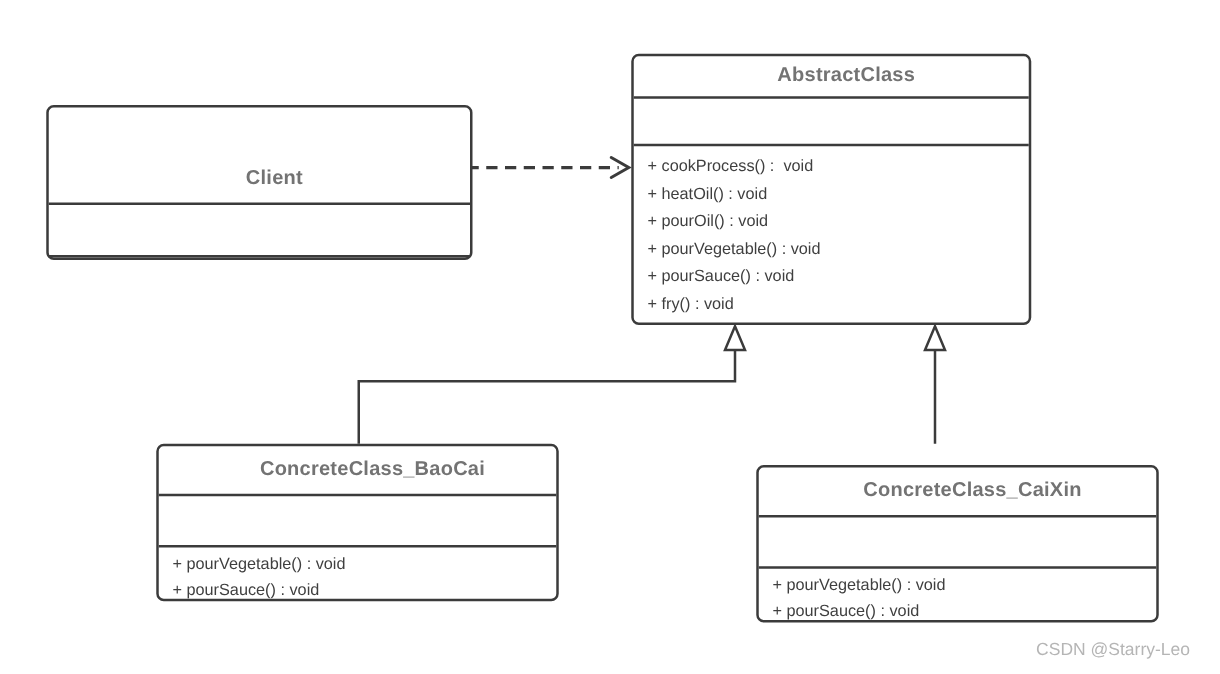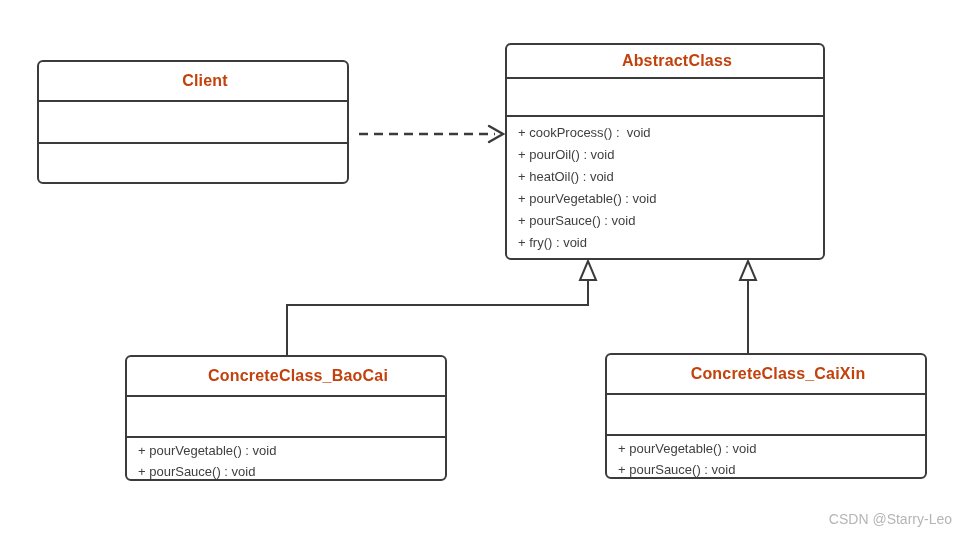--- a/index.html
+++ b/index.html
@@ -6,21 +6,21 @@
   .canvas{
     position:relative;width:976px;height:539px;background:#ffffff;
     font-family:"Liberation Sans","DejaVu Sans",sans-serif;overflow:hidden;
   }
   .uml-class{
     position:absolute;background:#ffffff;border:2px solid #3b3b3b;border-radius:6px;
     box-sizing:border-box;display:flex;flex-direction:column;color:#3f3f3f;
   }
   .uml-title{
     height:var(--th,38px);display:flex;align-items:center;justify-content:center;
-    font-weight:bold;font-size:16px;color:#c2410c;letter-spacing:0.2px;padding-left:24px;
+    font-weight:bold;font-size:16px;color:#737373;letter-spacing:0.2px;padding-left:24px;
   }
   .uml-attrs{
     height:var(--ah,40px);border-top:2px solid #3b3b3b;border-bottom:2px solid #3b3b3b;
     box-sizing:content-box;
   }
   .uml-methods{flex:1;padding-top:var(--mp,5px);overflow:hidden;}
   .uml-method{font-size:13px;line-height:21px;padding-left:11px;white-space:pre;color:#3f3f3f;}
   .uml-methods.tall .uml-method{line-height:22px;}
   .connector-layer{position:absolute;left:0;top:0;width:976px;height:539px;pointer-events:none;}
   .watermark{
@@ -44,48 +44,48 @@
       <polyline points="287,355 287,305 588,305 588,280" fill="none" stroke="#3b3b3b" stroke-width="2"></polyline>
       <path d="M 588 261 L 580 280 L 596 280 Z" fill="#ffffff" stroke="#3b3b3b" stroke-width="2" stroke-linejoin="miter"></path>
     </g>
      AbstractClass --&gt;
     <g>
       <line x1="748" y1="355" x2="748" y2="280" stroke="#3b3b3b" stroke-width="2"></line>
       <path d="M 748 261 L 740 280 L 756 280 Z" fill="#ffffff" stroke="#3b3b3b" stroke-width="2" stroke-linejoin="miter"></path>
     </g>
   </svg>
 
-  <div class="uml-class" style="left:37px;top:60px;width:312px;height:124px;--th:38px;--ah:40px;--mp:9px;">
+  <div class="uml-class" style="left:37px;top:84px;width:341px;height:124px;justify-content:flex-end;--th:38px;--ah:40px;--mp:9px;">
     <div class="uml-title">Client</div>
     <div class="uml-attrs"></div>
   </div>
 
   <div class="uml-class" style="left:505px;top:43px;width:320px;height:217px;--th:32px;--ah:36px;--mp:5px;">
     <div class="uml-title">AbstractClass</div>
     <div class="uml-attrs"></div>
     <div class="uml-methods tall">
       <div class="uml-method">+ cookProcess() :  void</div>
+      <div class="uml-method">+ heatOil() : void</div>
       <div class="uml-method">+ pourOil() : void</div>
-      <div class="uml-method">+ heatOil() : void</div>
       <div class="uml-method">+ pourVegetable() : void</div>
       <div class="uml-method">+ pourSauce() : void</div>
       <div class="uml-method">+ fry() : void</div>
     </div>
   </div>
 
   <div class="uml-class" style="left:125px;top:355px;width:322px;height:126px;--th:38px;--ah:39px;--mp:2px;">
     <div class="uml-title">ConcreteClass_BaoCai</div>
     <div class="uml-attrs"></div>
     <div class="uml-methods">
       <div class="uml-method">+ pourVegetable() : void</div>
       <div class="uml-method">+ pourSauce() : void</div>
     </div>
   </div>
 
-  <div class="uml-class" style="left:605px;top:353px;width:322px;height:126px;--th:38px;--ah:39px;--mp:2px;">
+  <div class="uml-class" style="left:605px;top:372px;width:322px;height:126px;--th:38px;--ah:39px;--mp:2px;">
     <div class="uml-title">ConcreteClass_CaiXin</div>
     <div class="uml-attrs"></div>
     <div class="uml-methods">
       <div class="uml-method">+ pourVegetable() : void</div>
       <div class="uml-method">+ pourSauce() : void</div>
     </div>
   </div>
 
   <div class="watermark">CSDN @Starry-Leo</div>
 

